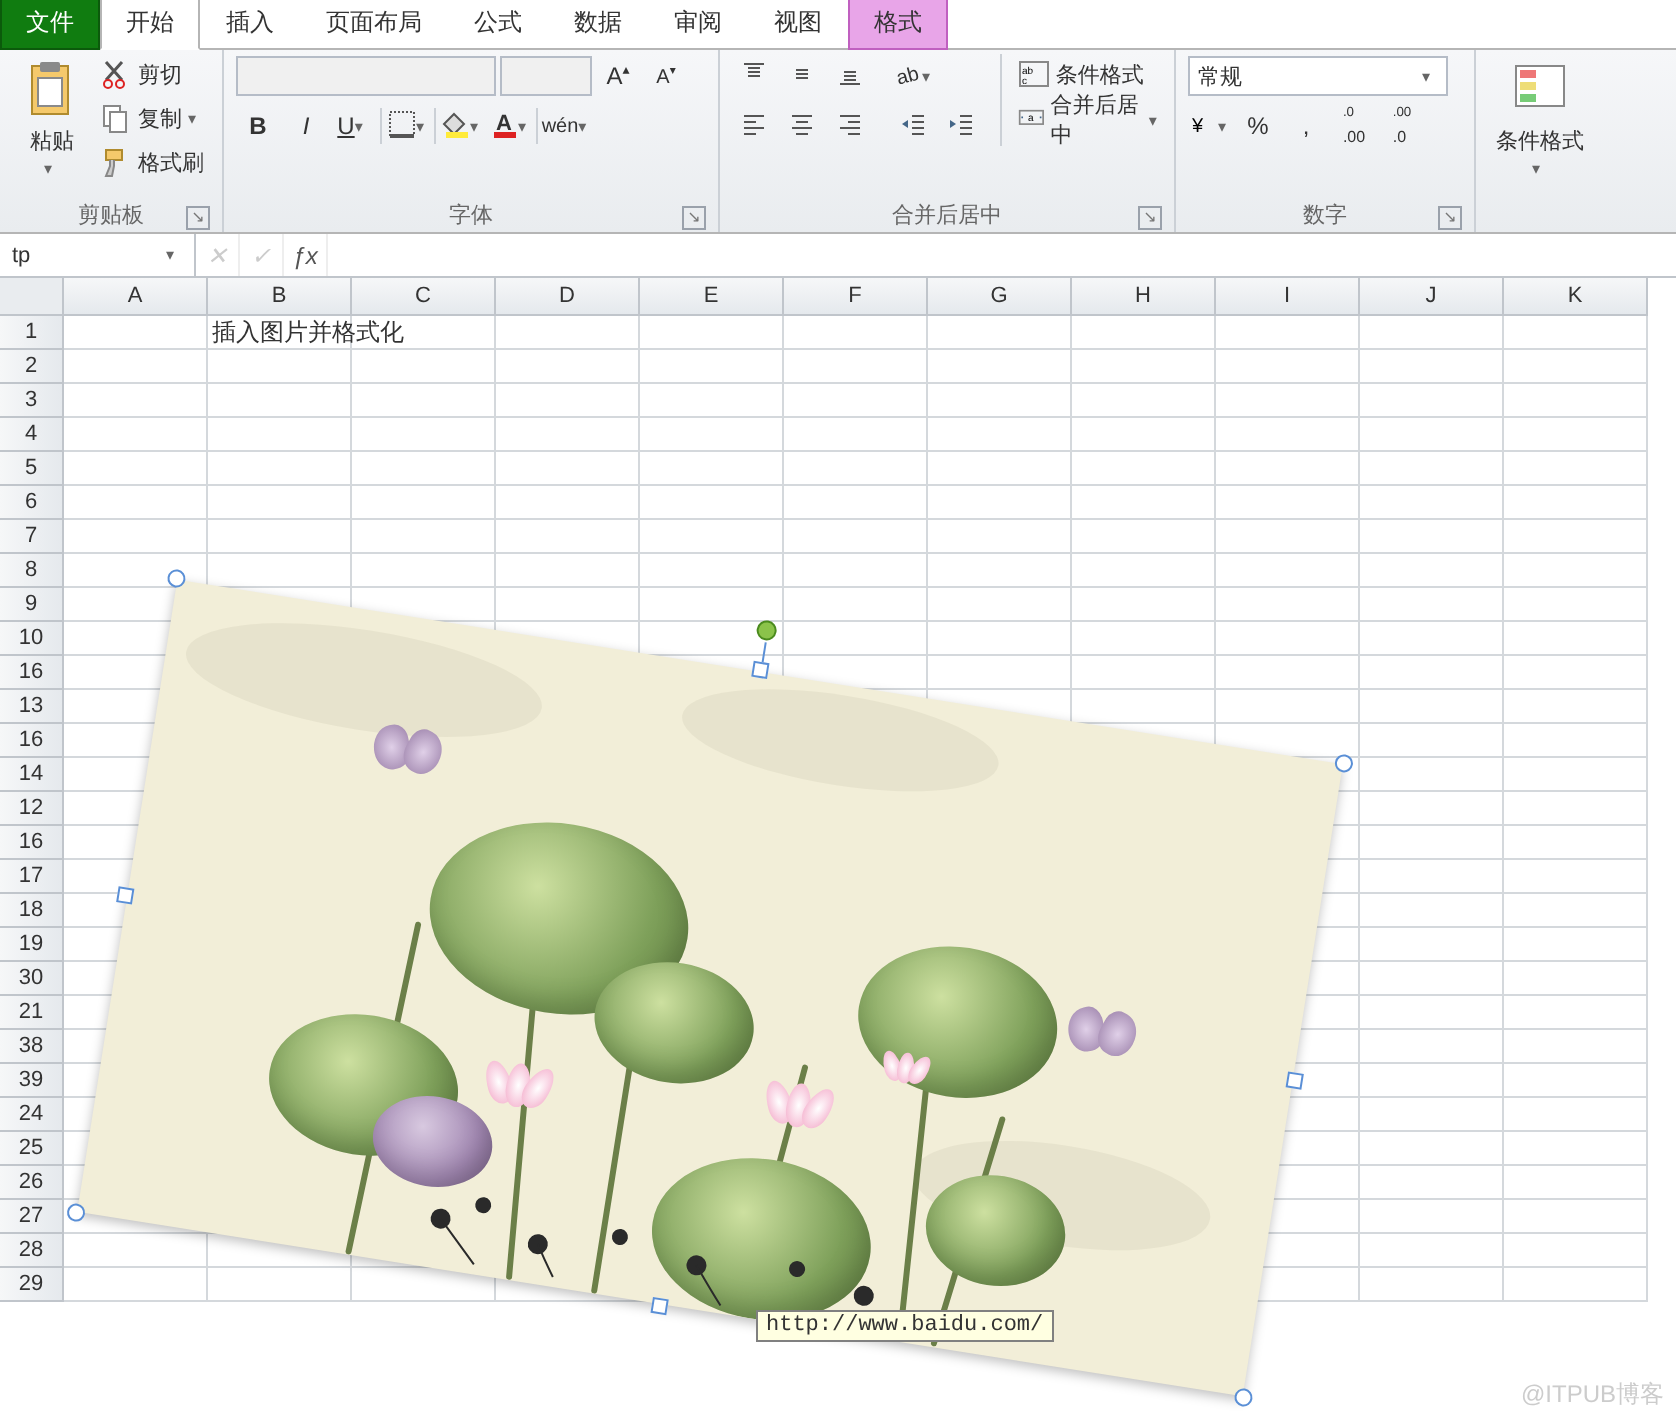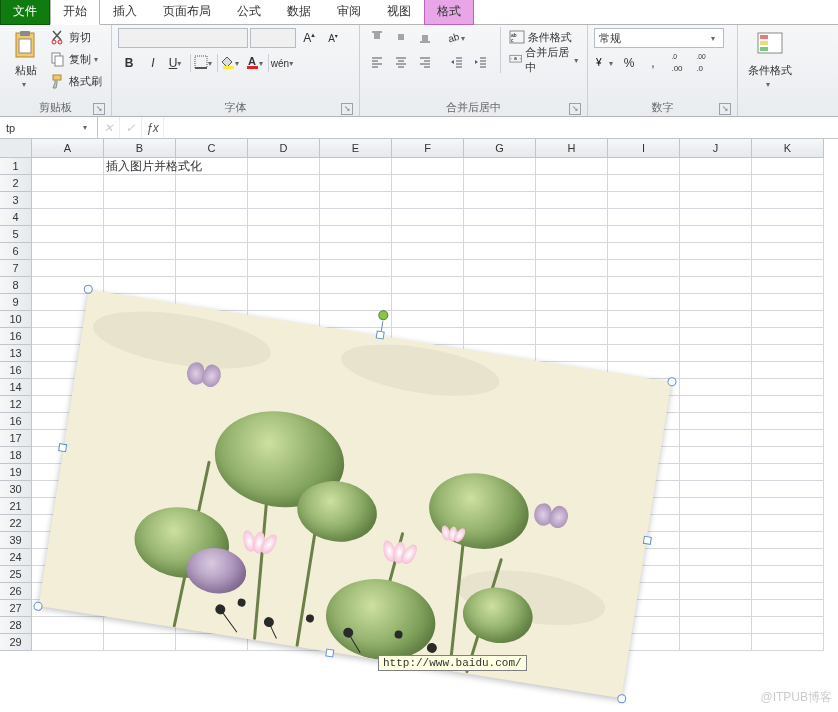--- a/index.html
+++ b/index.html
@@ -405,21 +405,21 @@
       <div class="rowhdr">13</div>
       <div class="rowhdr">16</div>
       <div class="rowhdr">14</div>
       <div class="rowhdr">12</div>
       <div class="rowhdr">16</div>
       <div class="rowhdr">17</div>
       <div class="rowhdr">18</div>
       <div class="rowhdr">19</div>
       <div class="rowhdr">30</div>
       <div class="rowhdr">21</div>
-      <div class="rowhdr">22</div>
+      <div class="rowhdr">38</div>
       <div class="rowhdr">39</div>
       <div class="rowhdr">24</div>
       <div class="rowhdr">25</div>
       <div class="rowhdr">26</div>
       <div class="rowhdr">27</div>
       <div class="rowhdr">28</div>
       <div class="rowhdr">29</div>
     </div>
   <div class="cells" id="cells">
       <div class="cellrow">

